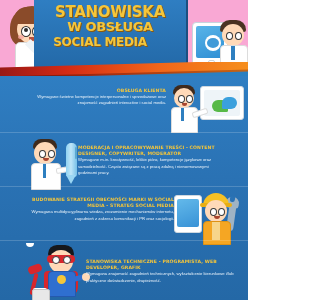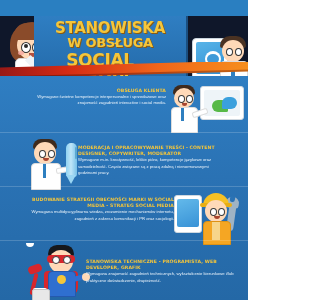--- a/index.html
+++ b/index.html
@@ -14,24 +14,24 @@
     position: relative;
     width: 248px;
     height: 300px;
     overflow: hidden;
     background: #2a7fc1;
   }
 
   
   .header {
     position: absolute;
-    left: 0; top: 16px;
+    left: 0; top: 0;
     width: 248px;
     height: 68px;
-    background: #0f172a;
+    background: #f9a8d4;
     overflow: hidden;
   }
   .title-board {
     position: absolute;
     left: 34px;
     top: 0px;
     width: 152px;
     height: 68px;
     background: linear-gradient(180deg,#2f7ec2 0%,#2369a8 100%);
     border-right: 2px solid #1b4f80;
@@ -40,21 +40,21 @@
     color: #f5c63a;
     font-weight: bold;
     font-family: "DejaVu Sans", sans-serif;
     text-align: center;
     letter-spacing: -0.3px;
     text-shadow: 1px 1px 0 #8a5a10;
     line-height: 1;
   }
   .title-1 { position:absolute; top:5px; left:0; width:152px; font-size:15px; }
   .title-2 { position:absolute; top:20px; left:0; width:152px; font-size:13px; }
-  .title-3 { position:absolute; top:36px; left:0; width:132px; font-size:17px;text-decoration:underline; }
+  .title-3 { position:absolute; top:36px; left:0; width:132px; font-size:12px; }
 
   
   .char-woman { position:absolute; left:6px; top:2px; width:56px; height:64px; }
   .w-hair-back { position:absolute; left:4px; top:4px; width:44px; height:42px;
                  background:#8a4b2a; border-radius:22px 22px 16px 16px; }
   .w-face { position:absolute; left:11px; top:12px; width:30px; height:30px;
             background:#ffd9b8; border-radius:50%; }
   .w-bang { position:absolute; left:8px; top:5px; width:36px; height:17px;
             background:#8a4b2a; border-radius:18px 18px 6px 6px; }
   .w-eye { position:absolute; top:24px; width:8px; height:9px; background:#ffffff;

